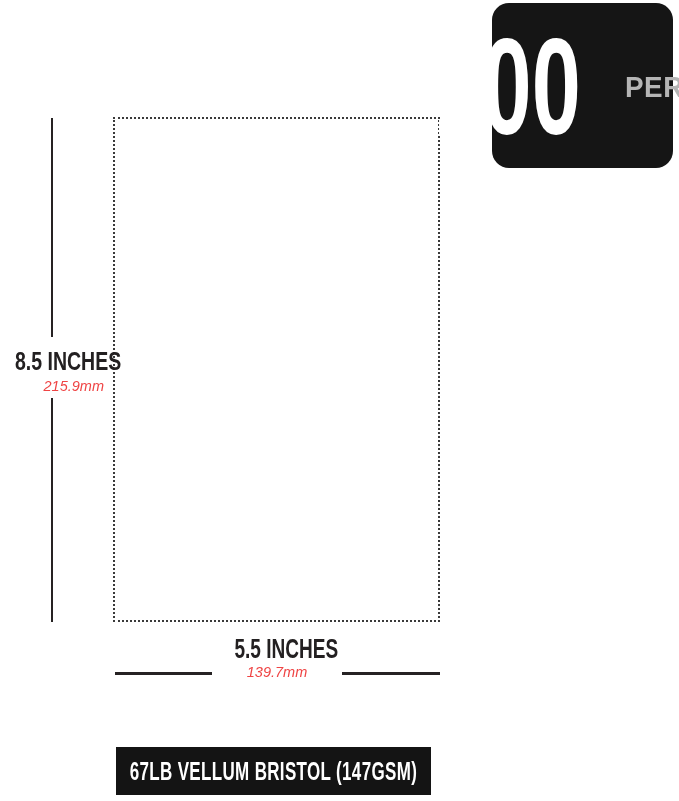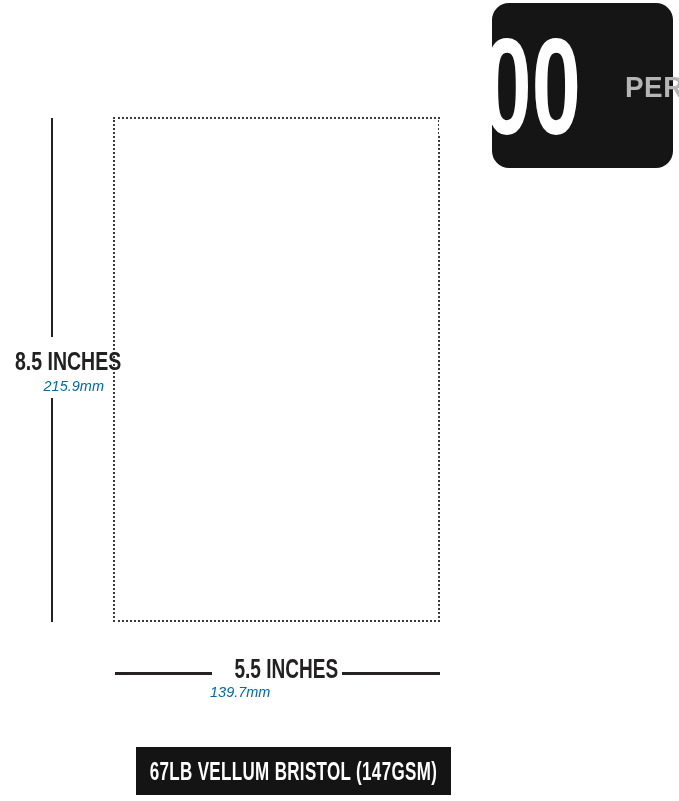--- a/index.html
+++ b/index.html
@@ -49,40 +49,40 @@
   .height-dim .dim-inches {
     font-size: 25px;
     line-height: 24px;
     transform: scaleX(0.78);
   }
   .dim-metric {
     display: block;
     font-style: italic;
     font-size: 14.5px;
     line-height: 15px;
-    color: #0369a1;
+    color: #ef4444;
     margin-top: 5px;
   }
 
   
   .hline {
     position: absolute;
     top: 672px;
     height: 3px;
     background: #262223;
   }
   .hline-left  { left: 115px; width: 97px; }
   .hline-right { left: 342px; width: 98px; }
 
   
   .width-dim {
     position: absolute;
-    left: 210px; top: 655px;
+    left: 210px; top: 635px;
     width: 134px;
-    text-align: left;
+    text-align: center;
   }
   .width-dim .dim-inches {
     font-size: 28px;
     line-height: 27px;
     transform: scaleX(0.68);
   }
   .width-dim .dim-metric { margin-top: 3px; }
 
   
   .badge {
@@ -115,21 +115,21 @@
     letter-spacing: 0.5px;
     margin-top: 4px;
     white-space: nowrap;
     transform: scaleX(0.96);
     transform-origin: 50% 50%;
   }
 
   
   .footer-bar {
     position: absolute;
-    left: 136px; top: 747px;
+    left: 116px; top: 747px;
     width: 315px; height: 48px;
     background: #141414;
     display: flex;
     align-items: center;
     justify-content: center;
   }
   .footer-text {
     display: inline-block;
     color: #ffffff;
     font-weight: bold;

